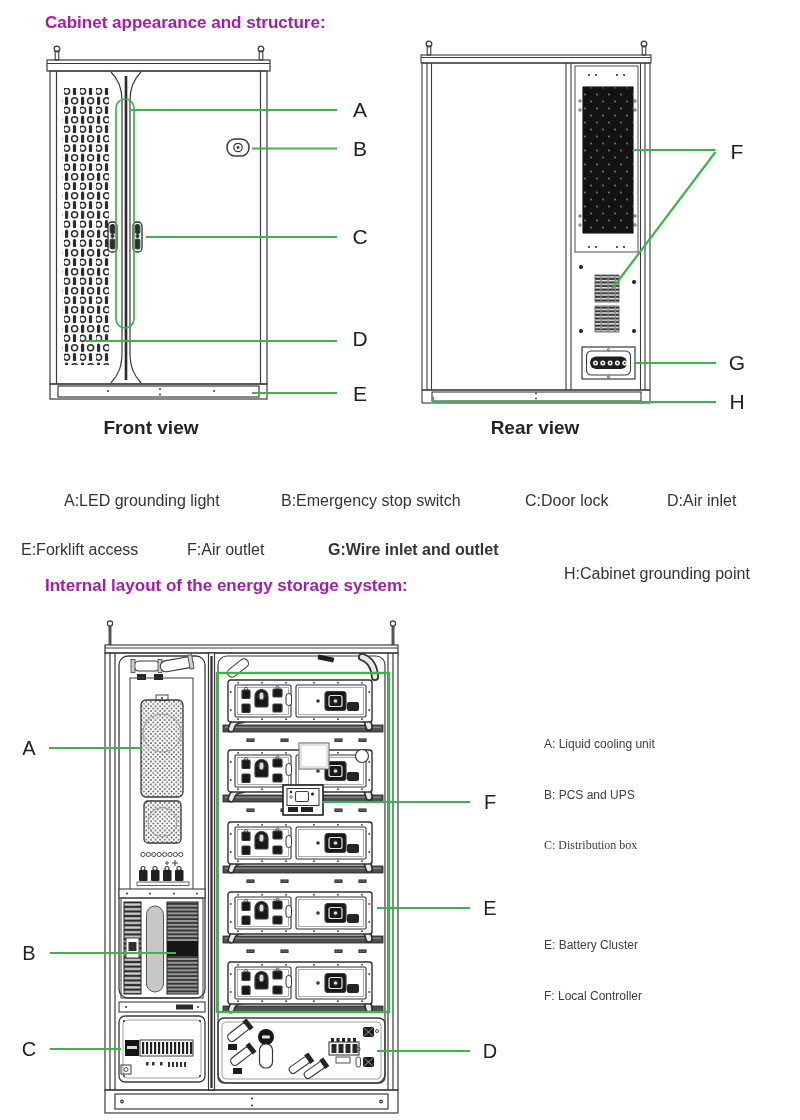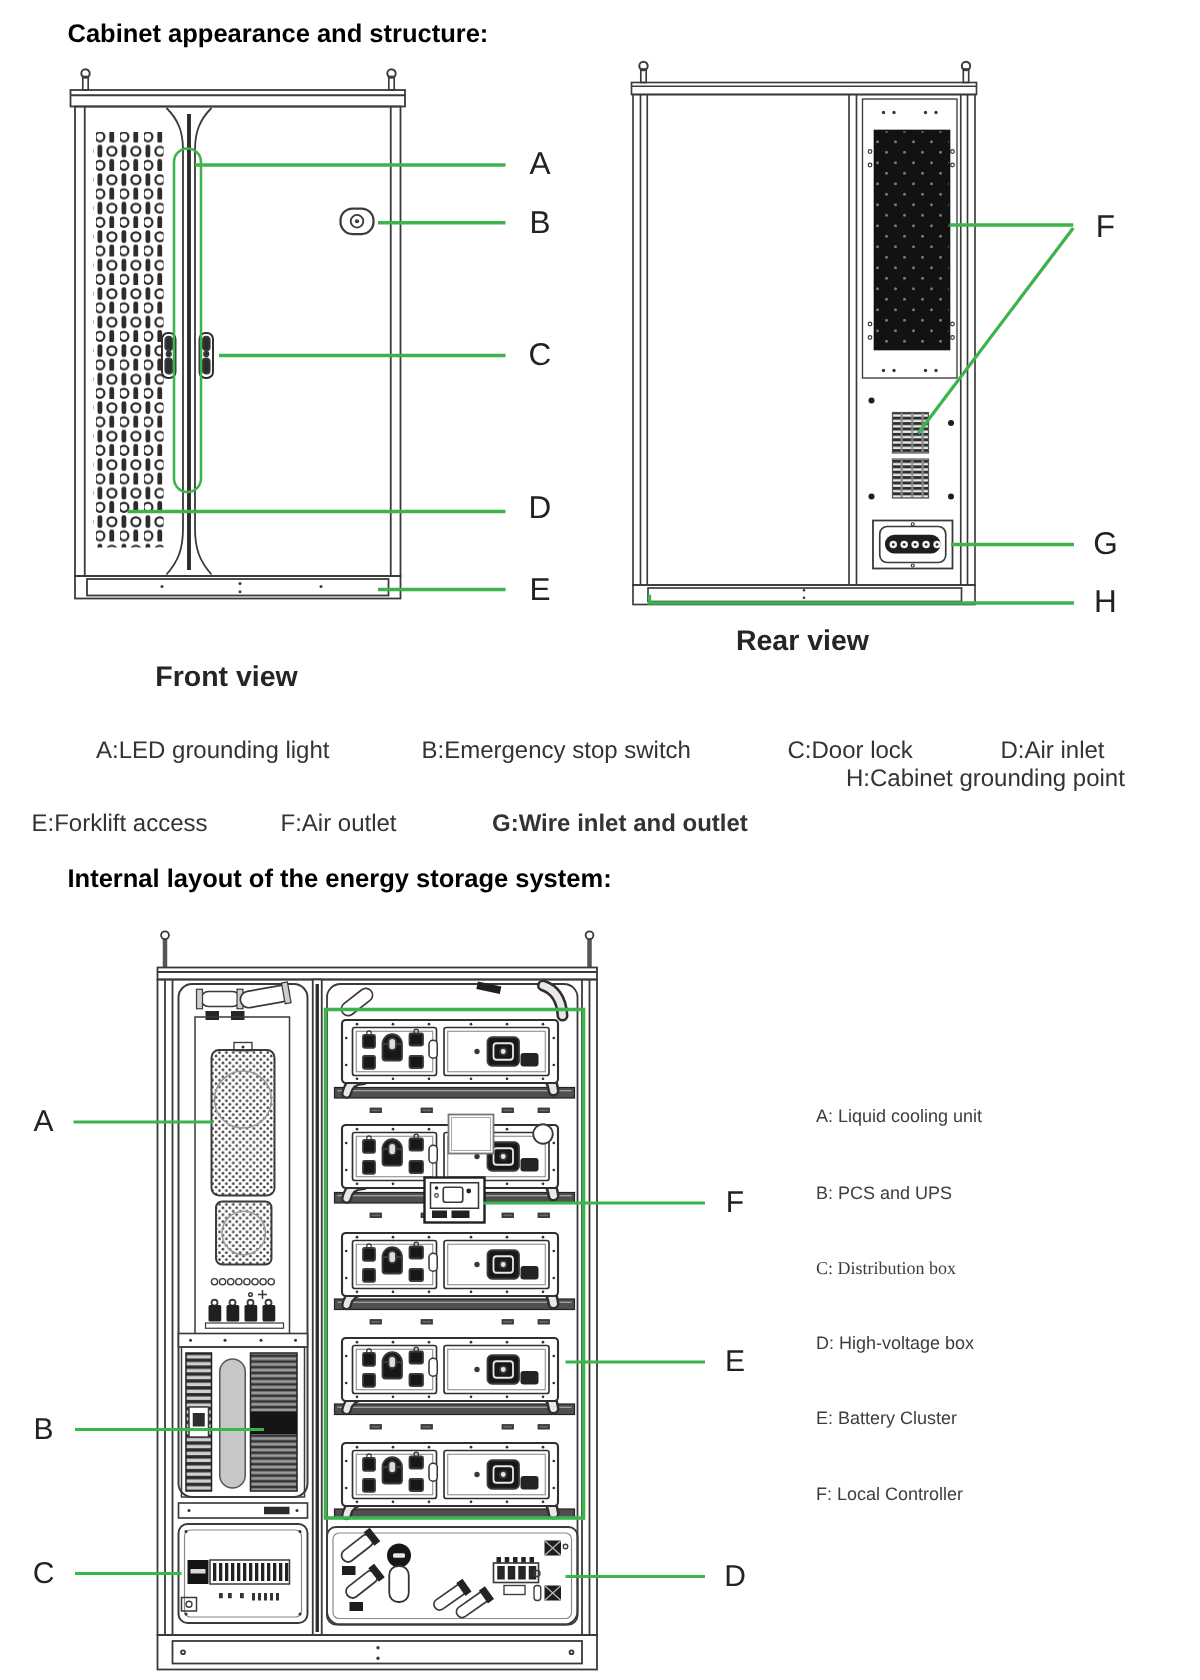--- a/index.html
+++ b/index.html
@@ -1,19 +1,19 @@
 <!DOCTYPE html>
 <html><head>
 <meta charset="utf-8">
 <style>
   html,body{margin:0;padding:0;background:#fff;}
   #page{position:relative;width:800px;height:1120px;background:#fff;overflow:hidden;
         font-family:"Liberation Sans",sans-serif;color:#2b2b2b;}
   .abs{position:absolute;}
-  .sec-title{font-size:17px;font-weight:bold;color:#000000;white-space:nowrap;}
+  .sec-title{font-size:17px;font-weight:bold;color:#a21caf;white-space:nowrap;}
   .callout{font-size:21px;font-weight:400;color:#222;text-align:center;line-height:21px;width:22px;}
   .callout-sm{font-size:20px;font-weight:400;color:#222;text-align:center;line-height:20px;width:20px;}
   .caption{font-size:19px;font-weight:bold;color:#252525;text-align:center;width:110px;}
   .legend1{font-size:16px;color:#333;white-space:nowrap;line-height:20px;}
   .legend2{font-size:12px;color:#3d3d3d;white-space:nowrap;line-height:24px;}
   svg{position:absolute;left:0;}
 </style>
 </head>
 <body>
 
@@ -174,31 +174,31 @@
 
   <div class="abs callout" style="left:349px;top:99px;">A</div>
   <div class="abs callout" style="left:349px;top:138px;">B</div>
   <div class="abs callout" style="left:349px;top:226px;">C</div>
   <div class="abs callout" style="left:349px;top:328px;">D</div>
   <div class="abs callout" style="left:349px;top:383px;">E</div>
   <div class="abs callout" style="left:726px;top:141px;">F</div>
   <div class="abs callout" style="left:726px;top:352px;">G</div>
   <div class="abs callout" style="left:726px;top:391px;">H</div>
 
-  <div class="abs caption" style="left:96px;top:417px;margin-top:24px;">Front view</div>
+  <div class="abs caption" style="left:96px;top:417px;">Front view</div>
   <div class="abs caption" style="left:480px;top:417px;">Rear view</div>
 
   <div class="abs legend1" style="left:64px;top:491px;">A:LED grounding light</div>
   <div class="abs legend1" style="left:281px;top:491px;">B:Emergency stop switch</div>
   <div class="abs legend1" style="left:525px;top:491px;">C:Door lock</div>
   <div class="abs legend1" style="left:667px;top:491px;">D:Air inlet</div>
   <div class="abs legend1" style="left:21px;top:540px;">E:Forklift access</div>
   <div class="abs legend1" style="left:187px;top:540px;">F:Air outlet</div>
   <div class="abs legend1" style="left:328px;top:540px;font-weight:bold;">G:Wire inlet and outlet</div>
-  <div class="abs legend1" style="left:564px;top:510px;">H:Cabinet grounding point</div>
+  <div class="abs legend1" style="left:564px;top:564px;">H:Cabinet grounding point</div>
 
   <div class="abs sec-title" style="left:45px;top:576px;">Internal layout of the energy storage system:</div>
 
   <svg width="800" height="560" viewBox="0 0 800 560" style="top:560px;">
     <defs>
       <pattern id="dotsdense" width="4.6" height="4.6" patternUnits="userSpaceOnUse">
         <circle cx="1.4" cy="1.4" r="0.85" fill="#3c3c3c"></circle>
         <circle cx="3.7" cy="3.7" r="0.85" fill="#3c3c3c"></circle>
       </pattern>
       <pattern id="slats" width="20" height="4.6" patternUnits="userSpaceOnUse">
@@ -531,17 +531,16 @@
   <div class="abs callout-sm" style="left:19px;top:738px;">A</div>
   <div class="abs callout-sm" style="left:19px;top:943px;">B</div>
   <div class="abs callout-sm" style="left:19px;top:1039px;">C</div>
   <div class="abs callout-sm" style="left:480px;top:792px;">F</div>
   <div class="abs callout-sm" style="left:480px;top:898px;">E</div>
   <div class="abs callout-sm" style="left:480px;top:1041px;">D</div>
 
   <div class="abs legend2" style="left:544px;top:732px;">A: Liquid cooling unit</div>
   <div class="abs legend2" style="left:544px;top:783px;">B: PCS and UPS</div>
   <div class="abs legend2" style="left:544px;top:833px;font-family:Liberation Serif, serif;">C: Distribution box</div>
-  <div class="abs legend2" style="left:544px;top:883px;">D: High-voltage box</div>
   <div class="abs legend2" style="left:544px;top:933px;">E: Battery Cluster</div>
   <div class="abs legend2" style="left:544px;top:984px;">F: Local Controller</div>
 
 </div>
 
 </body></html>

